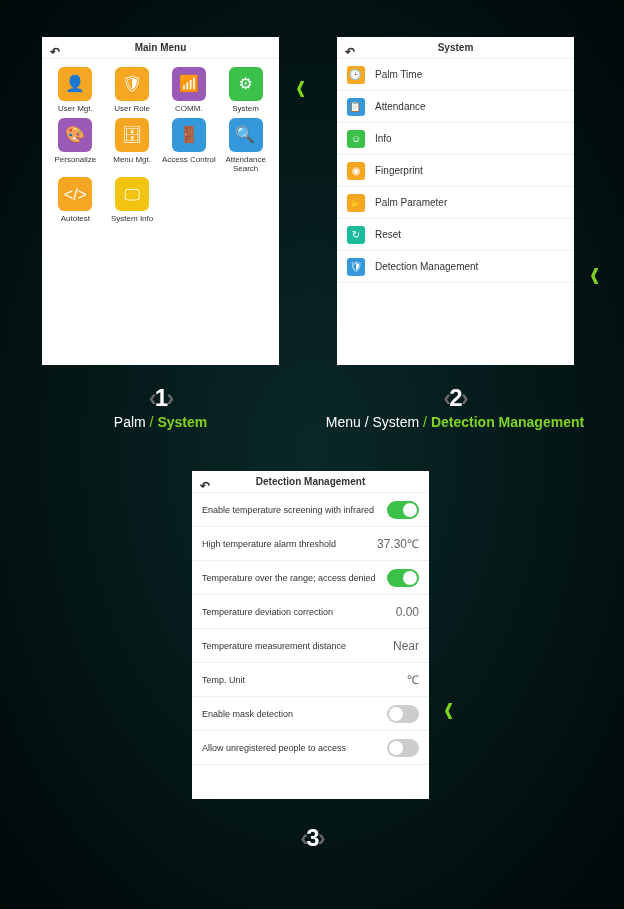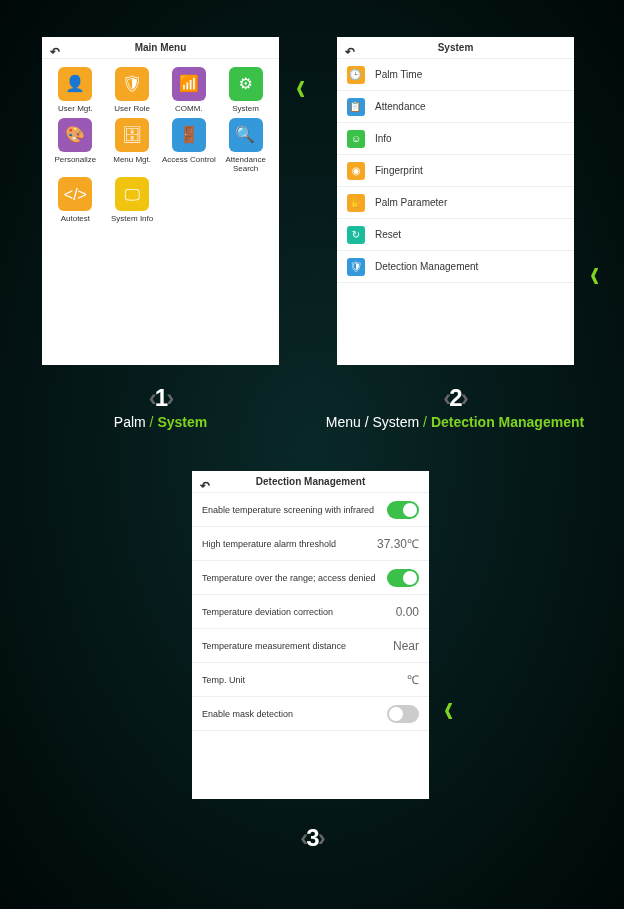--- a/index.html
+++ b/index.html
@@ -283,20 +283,24 @@
         <div class="val">Near</div>
       </div>
       <div class="drow">
         <div>Temp. Unit</div>
         <div class="val">℃</div>
       </div>
       <div class="drow">
         <div>Enable mask detection</div>
         <div class="toggle off"></div>
       </div>
+      <div class="drow">
+        <div>Allow unregistered people to access</div>
+        <div class="toggle off"></div>
+      </div>
     </div>
 </div>
 
 <div class="arrow-g" style="left:442px; top:688px;">‹</div>
 
 <div class="step" style="left:0; top:824px; width:624px;">
   <div class="step-num">
     <span class="chev">‹</span><span>3</span><span class="chev">›</span>
   </div>
 </div>

